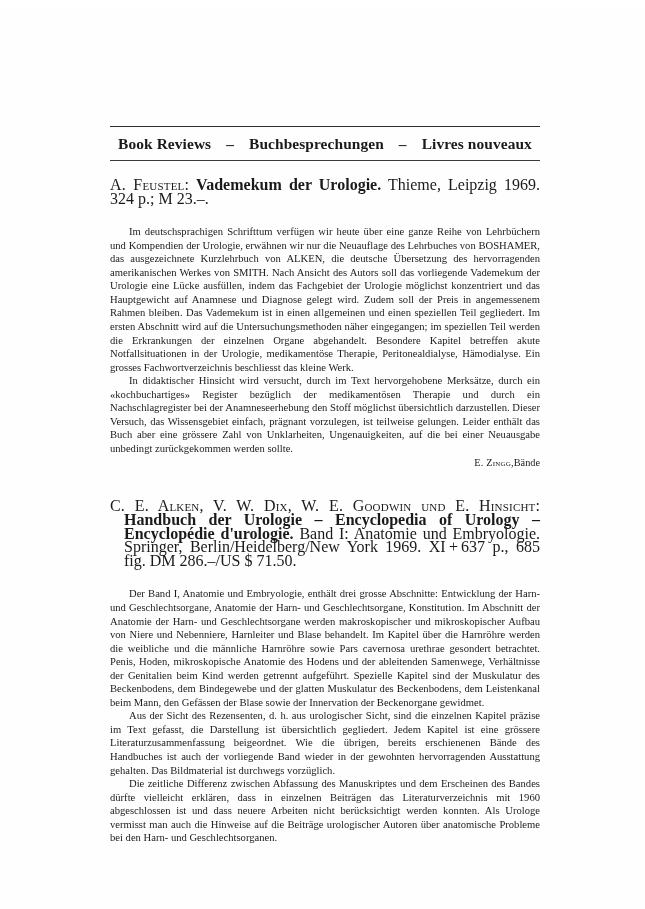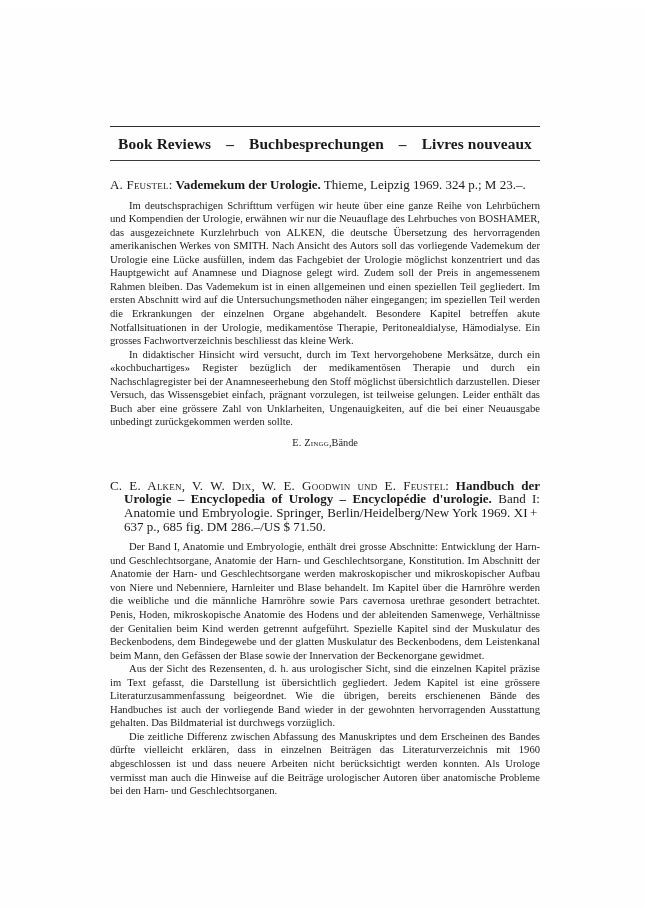--- a/index.html
+++ b/index.html
@@ -52,21 +52,21 @@
   .masthead .dash {
     padding: 0 13px;
     font-weight: bold;
   }
 
   
   .review { margin-top: 17px; }
   .review + .review { margin-top: 31px; }
 
   .biblio {
-    font-size: 13px;
+    font-size: 16px;
     line-height: 13.6px;
     text-align: justify;
     text-indent: 0;
     padding-left: 0;
     hyphens: none;
   }
   .biblio.hang {
     padding-left: 14px;
     text-indent: -14px;
   }
@@ -77,26 +77,26 @@
   .bt { font-weight: bold; }
 
   .para {
     font-size: 10.6px;
     line-height: 13.55px;
     text-align: justify;
     text-indent: 19px;
     margin: 0;
     hyphens: none;
   }
-  .para.first { margin-top: 7px; }
+  .para.first { margin-top: 20px; }
   .sig-line {
     display: flex;
-    justify-content: center;
+    justify-content: flex-end;
     font-size: 10.3px;
-    margin-top: 8px;
+    margin-top: 2px;
   }
 </style>
 </head>
 <body>
 
 <div class="page">
   <div class="content">
 
     <div class="rule"></div>
 
@@ -113,21 +113,21 @@
       <p class="para">In didaktischer Hinsicht wird versucht, durch im Text hervorgehobene Merksätze, durch ein «kochbuchartiges» Register bezüglich der medikamentösen Therapie und durch ein Nachschlagregister bei der Anamneseerhebung den Stoff möglichst übersichtlich darzustellen. Dieser Versuch, das Wissensgebiet einfach, prägnant vorzulegen, ist teilweise gelungen. Leider enthält das Buch aber eine grössere Zahl von Unklarheiten, Ungenauigkeiten, auf die bei einer Neuausgabe unbedingt zurückgekommen werden sollte.</p>
 
       <div class="sig-line">
           <span class="sc">E. Zingg</span>
           <span>, </span>
           <span class="city">Bände</span>
         </div>
     </div>
 
     <div class="review">
-      <div class="biblio hang"><span class="sc">C. E. Alken, V. W. Dix, W. E. Goodwin und E. Feustel</span><span>: </span><span class="bt">Handbuch der Urologie – Encyclopedia of Urology – Encyclopédie d'urologie.</span><span> Band I: Anatomie und Embryologie. Springer, Berlin/Heidelberg/New York 1969. XI + 637 p., 685 fig. DM 286.–/US $ 71.50.</span></div>
+      <div class="biblio hang"><span class="sc">C. E. Alken, V. W. Dix, W. E. Goodwin und E. Hinsicht</span><span>: </span><span class="bt">Handbuch der Urologie – Encyclopedia of Urology – Encyclopédie d'urologie.</span><span> Band I: Anatomie und Embryologie. Springer, Berlin/Heidelberg/New York 1969. XI + 637 p., 685 fig. DM 286.–/US $ 71.50.</span></div>
 
       <p class="para first">Der Band I, Anatomie und Embryologie, enthält drei grosse Abschnitte: Entwicklung der Harn- und Geschlechtsorgane, Anatomie der Harn- und Geschlechtsorgane, Konstitution. Im Abschnitt der Anatomie der Harn- und Geschlechtsorgane werden makroskopischer und mikroskopischer Aufbau von Niere und Nebenniere, Harnleiter und Blase behandelt. Im Kapitel über die Harnröhre werden die weibliche und die männliche Harnröhre sowie Pars cavernosa urethrae gesondert betrachtet. Penis, Hoden, mikroskopische Anatomie des Hodens und der ableitenden Samenwege, Verhältnisse der Genitalien beim Kind werden getrennt aufgeführt. Spezielle Kapitel sind der Muskulatur des Beckenbodens, dem Bindegewebe und der glatten Muskulatur des Beckenbodens, dem Leistenkanal beim Mann, den Gefässen der Blase sowie der Innervation der Beckenorgane gewidmet.</p>
       <p class="para">Aus der Sicht des Rezensenten, d. h. aus urologischer Sicht, sind die einzelnen Kapitel präzise im Text gefasst, die Darstellung ist übersichtlich gegliedert. Jedem Kapitel ist eine grössere Literaturzusammenfassung beigeordnet. Wie die übrigen, bereits erschienenen Bände des Handbuches ist auch der vorliegende Band wieder in der gewohnten hervorragenden Ausstattung gehalten. Das Bildmaterial ist durchwegs vorzüglich.</p>
       <p class="para">Die zeitliche Differenz zwischen Abfassung des Manuskriptes und dem Erscheinen des Bandes dürfte vielleicht erklären, dass in einzelnen Beiträgen das Literaturverzeichnis mit 1960 abgeschlossen ist und dass neuere Arbeiten nicht berücksichtigt werden konnten. Als Urologe vermisst man auch die Hinweise auf die Beiträge urologischer Autoren über anatomische Probleme bei den Harn- und Geschlechtsorganen.</p>
     </div>
 
   </div>
 </div>
 
 </body></html>

